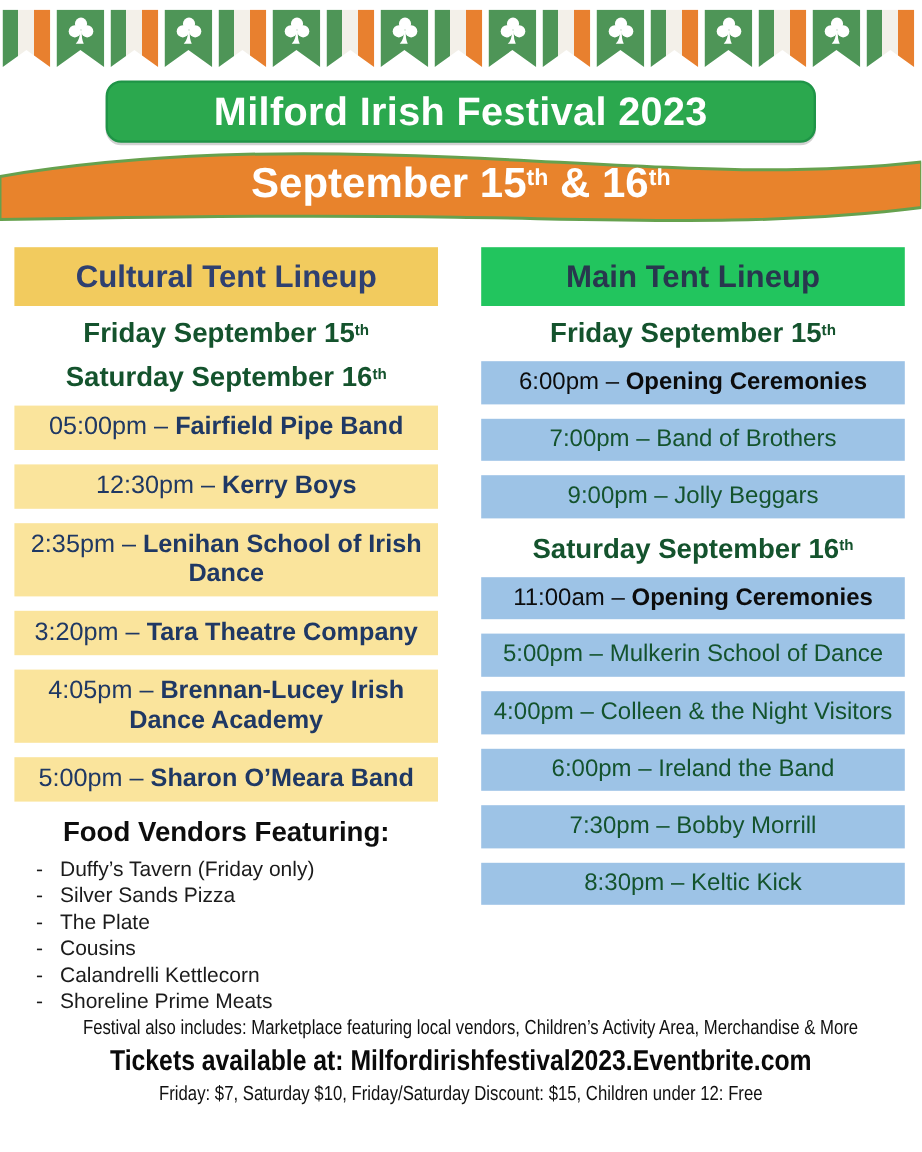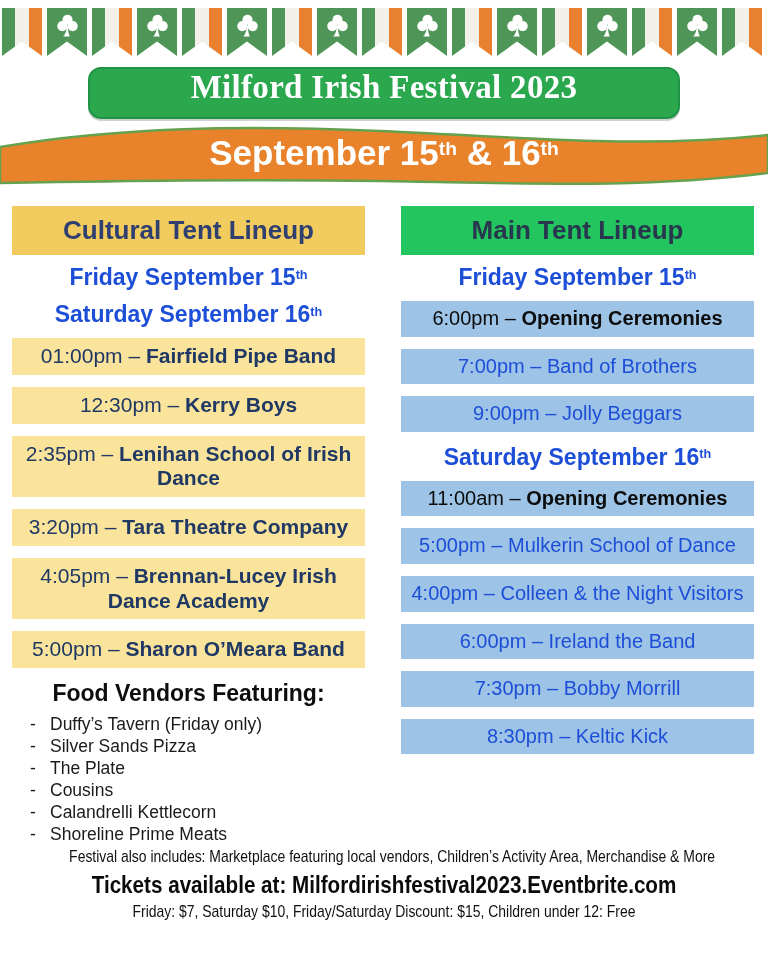--- a/index.html
+++ b/index.html
@@ -30,23 +30,22 @@
   .pennant.shamrock svg{margin-top:5px;}
 
   
   .title-bar{
     width:592px;height:52px;
     margin:7px auto 0 auto;
     background:#2BA84E;
     border:2px solid #1F9447;
     border-radius:13px;
     box-shadow:0 2px 0 rgba(0,0,0,.18);
-    display:flex;justify-content:center;
+    display:flex;align-items:center;justify-content:center;
     box-sizing:border-box;
-    font-family:Liberation Serif, serif;
   }
   .title-bar .txt{
     color:#ffffff;font-weight:bold;font-size:33px;letter-spacing:.3px;
   }
 
   
   .ribbon{position:relative;height:72px;margin-top:2px;}
   .ribbon svg{position:absolute;left:0;top:0;}
   .ribbon-text{
     position:absolute;top:12px;left:0;right:0;
@@ -58,29 +57,29 @@
   .columns{display:flex;gap:36px;padding:13px 14px 0 12px;}
   .column{flex:1;min-width:0;}
   .col-header{
     height:49px;display:flex;align-items:center;justify-content:center;
     font-weight:bold;font-size:26px;margin-bottom:3px;
   }
   .cultural .col-header{background:#F2CB5E;color:#2F4070;}
   .main .col-header{background:#22c55e;color:#28374E;}
 
   .day-heading{
-    text-align:center;font-weight:bold;font-size:23px;color:#1d4ed8;
+    text-align:center;font-weight:bold;font-size:23px;color:#14532d;
     margin:9px 0 10px 0;
   }
   .bar{
     padding:6px 6px;text-align:center;
     line-height:1.18;margin-bottom:12px;
   }
   .cultural .bar{background:#FAE49C;color:#1F3864;font-size:21px;}
-  .main .bar{background:#9DC3E6;color:#1d4ed8;font-size:20px;}
+  .main .bar{background:#9DC3E6;color:#14532d;font-size:20px;}
   .bar .name.bold{font-weight:bold;}
   .bar.emphasis{color:#0c0c0c;}
 
   .food-heading{
     text-align:center;font-weight:bold;font-size:23px;color:#0d0d0d;
     margin:4px 0 6px 0;
   }
   .vendor{
     display:flex;align-items:flex-start;
     font-size:17.5px;color:#1b1b1b;line-height:22px;
@@ -201,21 +200,21 @@
     <div class="ribbon-text" id="ribbon-text"><span>September 15</span><span class="sup">th</span><span> &amp; 16</span><span class="sup">th</span></div>
   </div>
 
   <div class="columns">
 
     <div class="column cultural">
       <div class="col-header">Cultural Tent Lineup</div>
       <div class="col-body">
           <div class="day-heading"><span>Friday September 15</span><span class="sup">th</span></div>
           <div class="day-heading"><span>Saturday September 16</span><span class="sup">th</span></div>
-          <div class="bar"><span class="time">01:00pm</span><span class="sep"> – </span><span class="name bold">Fairfield Pipe Band</span></div>
+          <div class="bar"><span class="time">05:00pm</span><span class="sep"> – </span><span class="name bold">Fairfield Pipe Band</span></div>
           <div class="bar"><span class="time">12:30pm</span><span class="sep"> – </span><span class="name bold">Kerry Boys</span></div>
           <div class="bar"><span class="time">2:35pm</span><span class="sep"> – </span><span class="name bold">Lenihan School of Irish Dance</span></div>
           <div class="bar"><span class="time">3:20pm</span><span class="sep"> – </span><span class="name bold">Tara Theatre Company</span></div>
           <div class="bar"><span class="time">4:05pm</span><span class="sep"> – </span><span class="name bold">Brennan-Lucey Irish Dance Academy</span></div>
           <div class="bar"><span class="time">5:00pm</span><span class="sep"> – </span><span class="name bold">Sharon O’Meara Band</span></div>
         </div>
       <div class="food-heading">Food Vendors Featuring:</div>
       <div id="vendor-list">
           <div class="vendor">
             <span class="dash">-</span>

